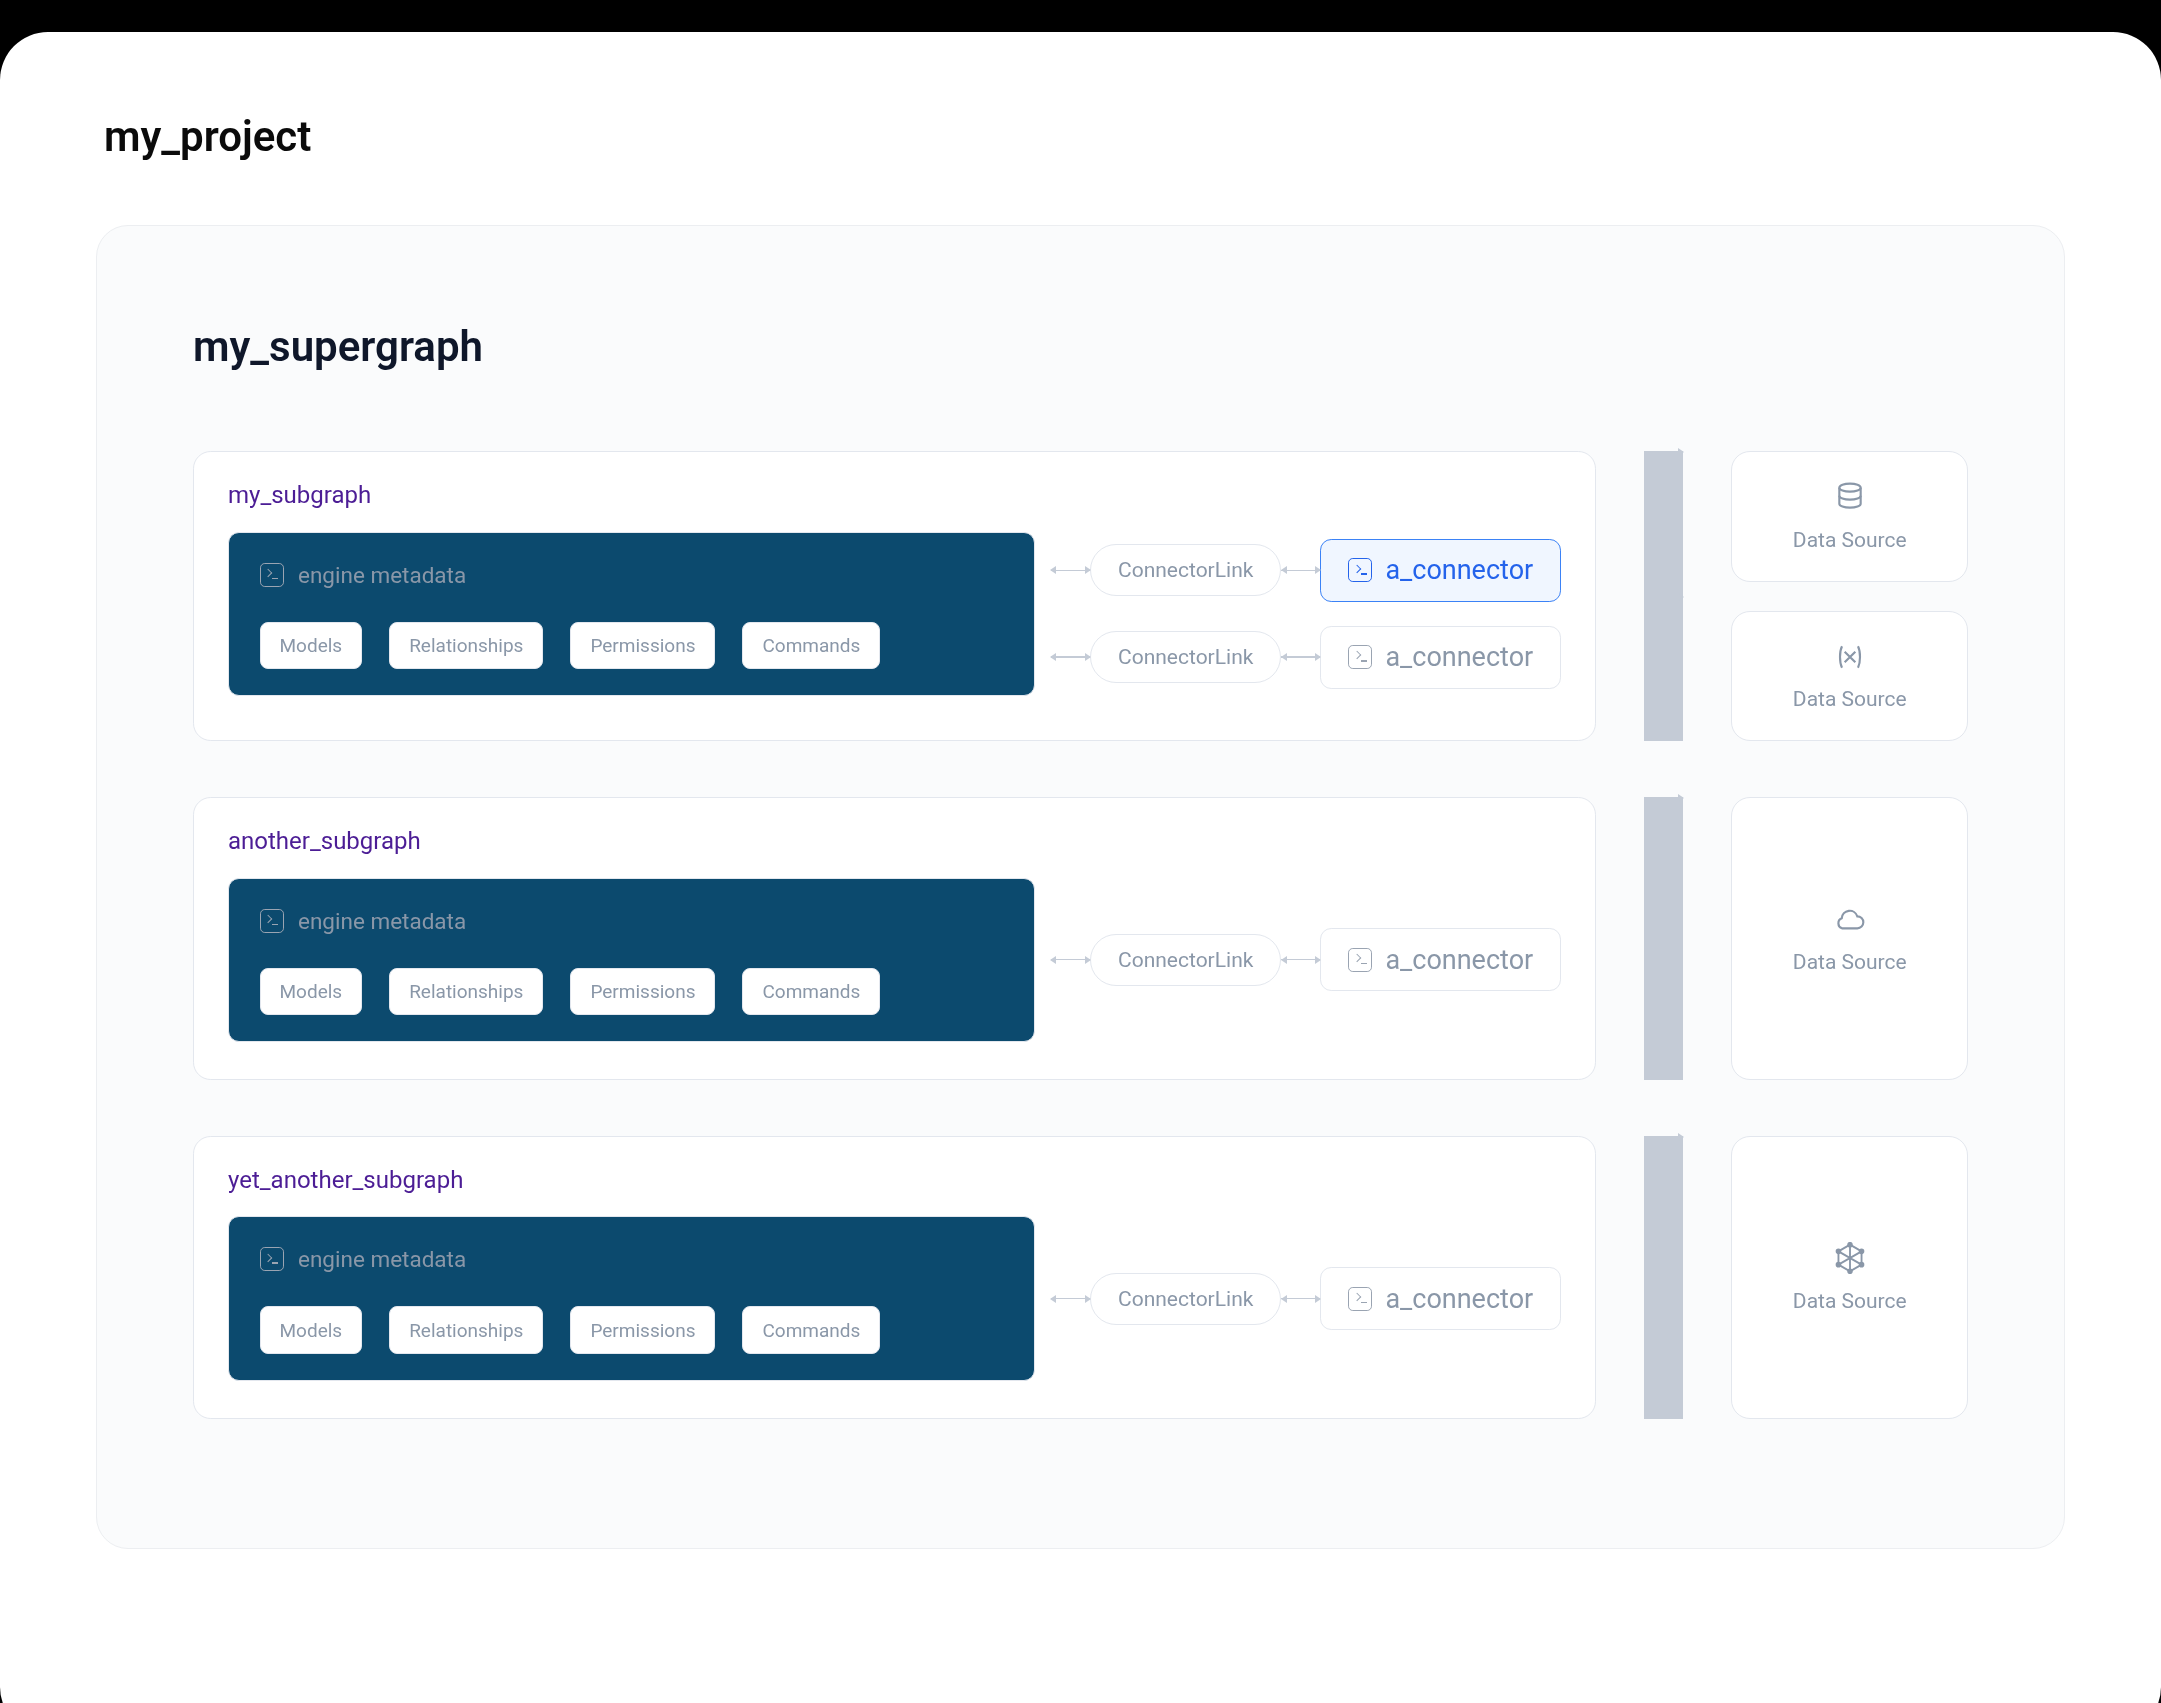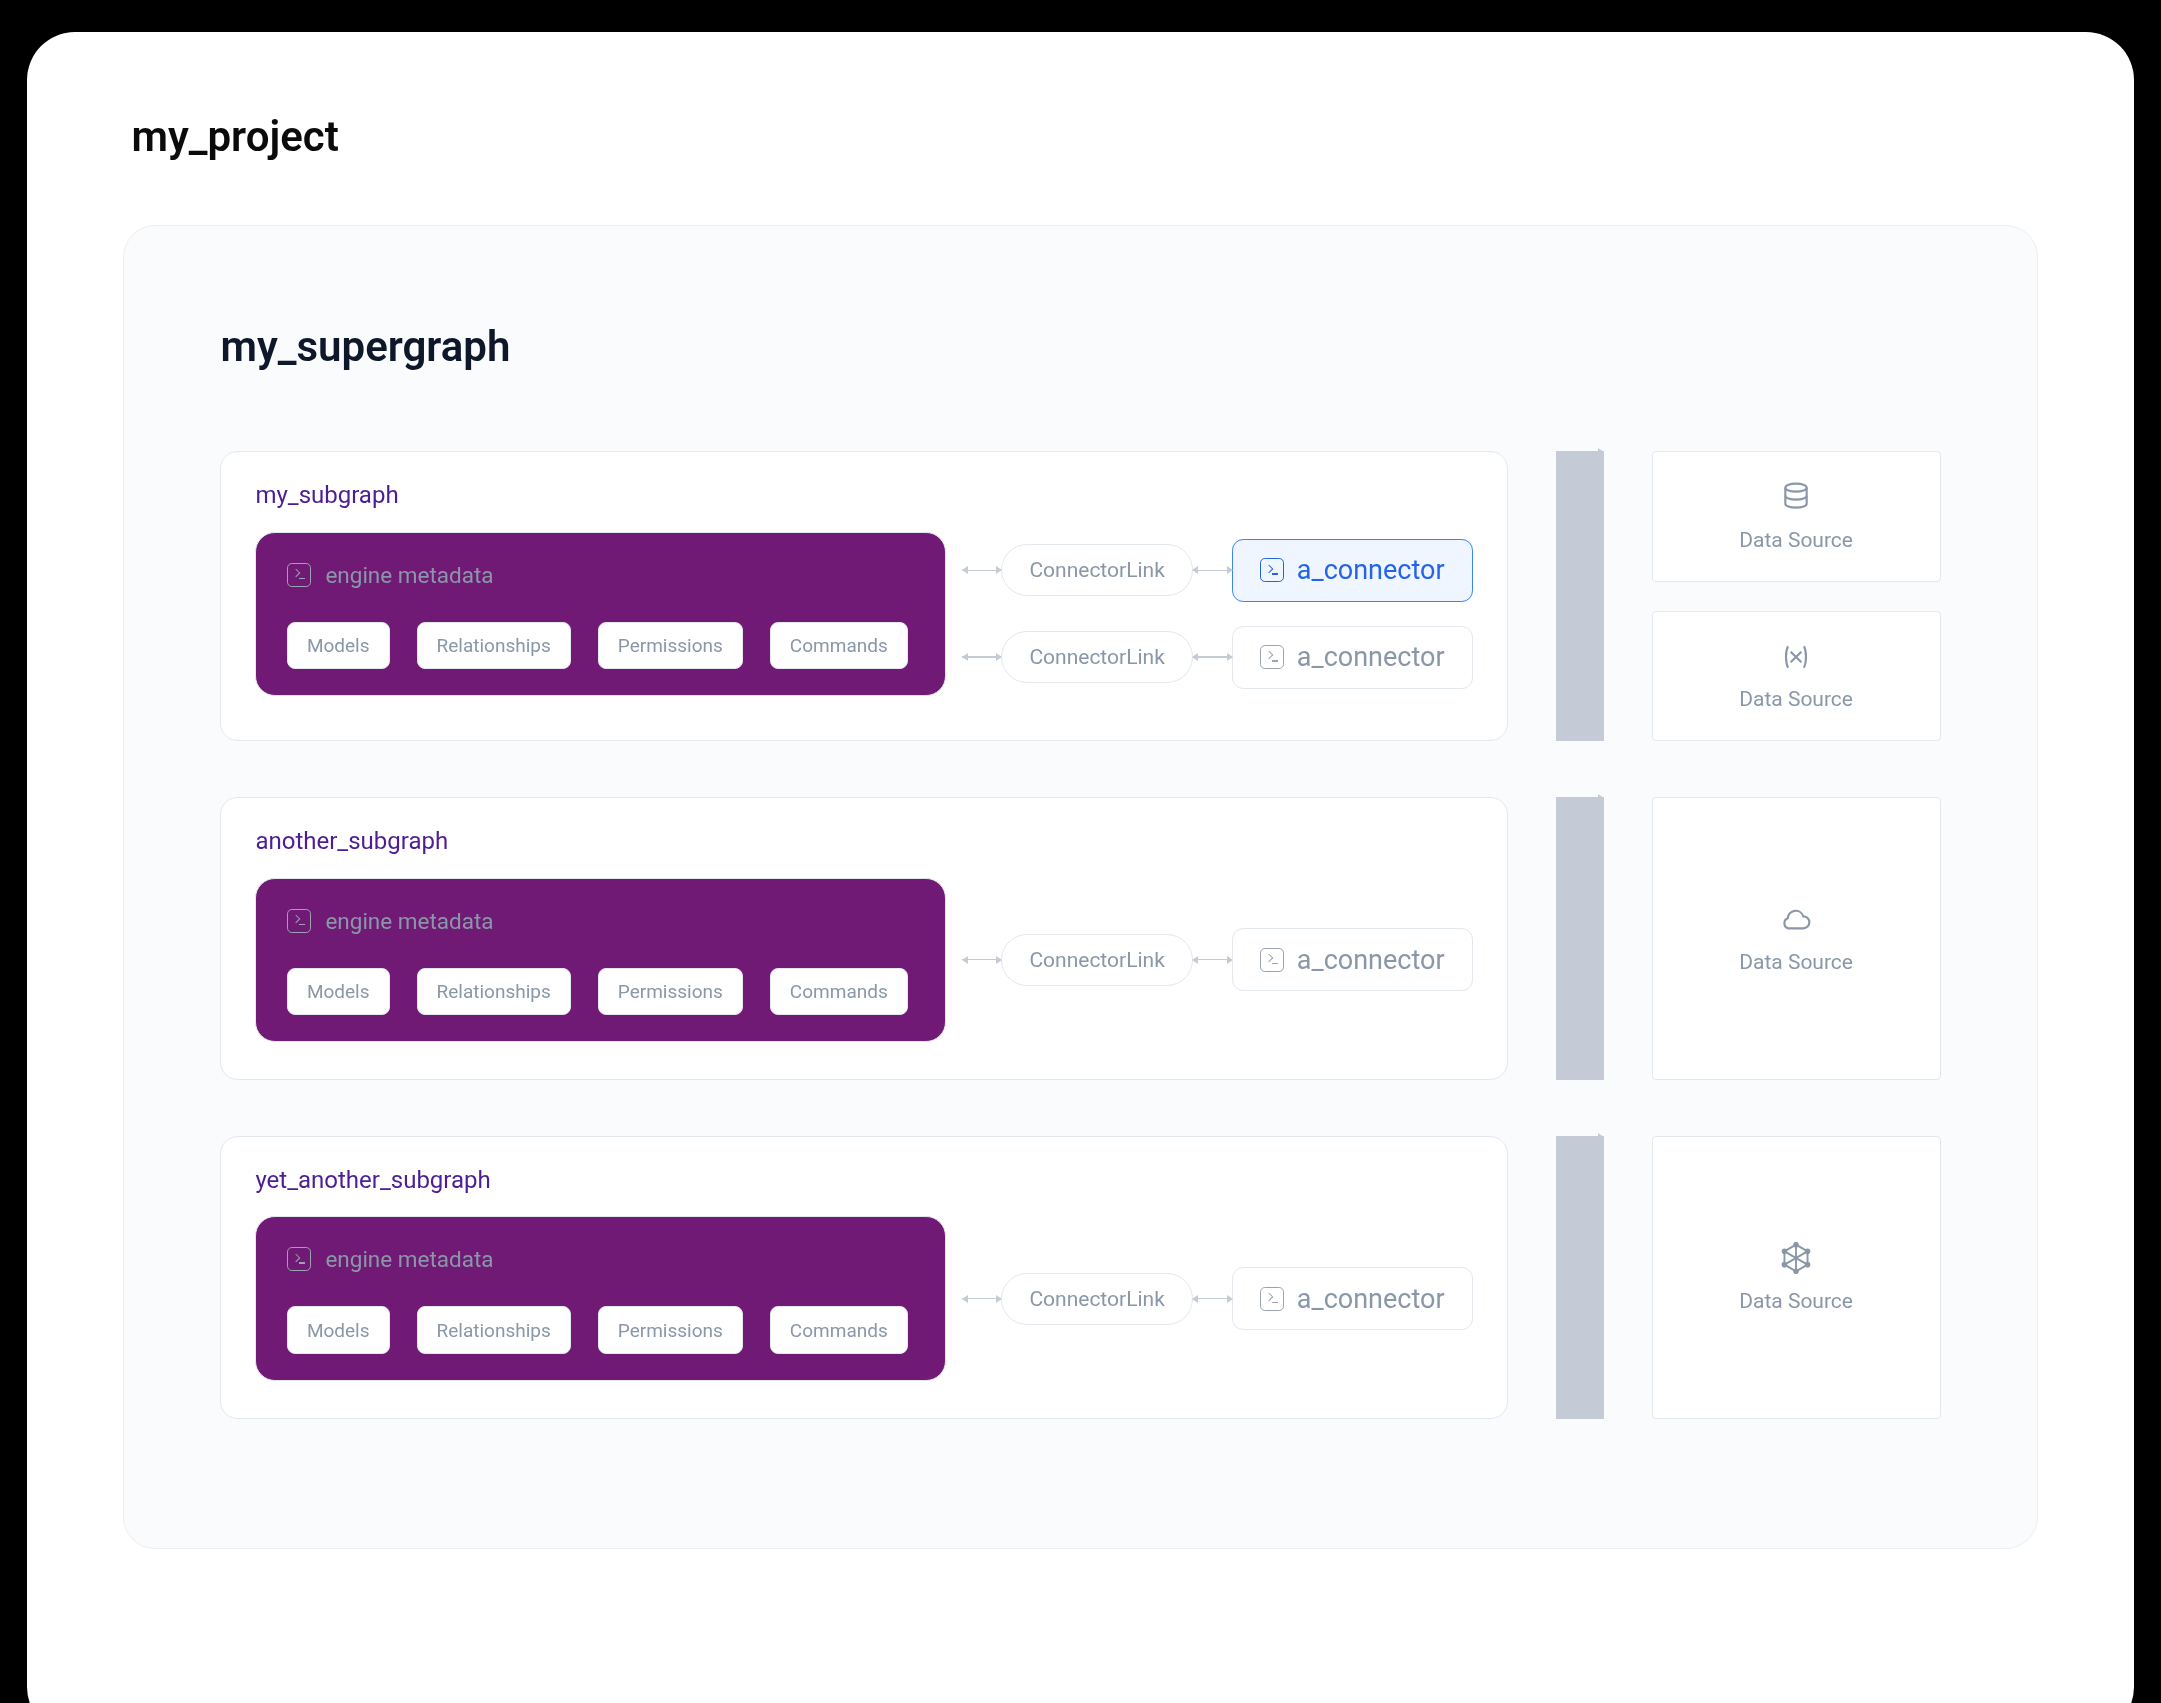--- a/index.html
+++ b/index.html
@@ -56,25 +56,25 @@
     font-size: 24px;
     color: #4c1d95;
     margin-bottom: 22.5px;
   }
   .subgraph-body {
     display: flex;
     align-items: stretch;
     gap: 16px;
   }
   .engine-card {
-    background: #701a75;
-    border: 0.8px solid #e3e7ee;
-    border-radius: 20px;
+    background: #0c4a6e;
+    border: 0.8px solid #e3e7ee;
+    border-radius: 11px;
     padding: 29px 30.5px 26px 30.5px;
-    width: 691px;
+    width: 807px;
   }
   .engine-header {
     display: flex;
     align-items: center;
     gap: 14.5px;
     margin-bottom: 34px;
   }
   .terminal-icon {
     width: 24px; height: 24px;
     border: 1.6px solid #9aa4b2;
@@ -172,21 +172,21 @@
   .connector-node.selected .terminal-icon::before { border-color: #2463eb; }
   .connector-node.selected .terminal-icon::after { background: #2463eb; }
   .datasource-col {
     display: flex;
     flex-direction: column;
     gap: 29px;
     width: 289px;
   }
   .datasource-card {
     border: 0.8px solid #e3e7ee;
-    border-radius: 4px;
+    border-radius: 19px;
     background: #fff;
     flex: 1;
     display: flex;
     flex-direction: column;
     align-items: center;
     justify-content: center;
     gap: 14.5px;
     padding: 29px;
     position: relative;
   }

